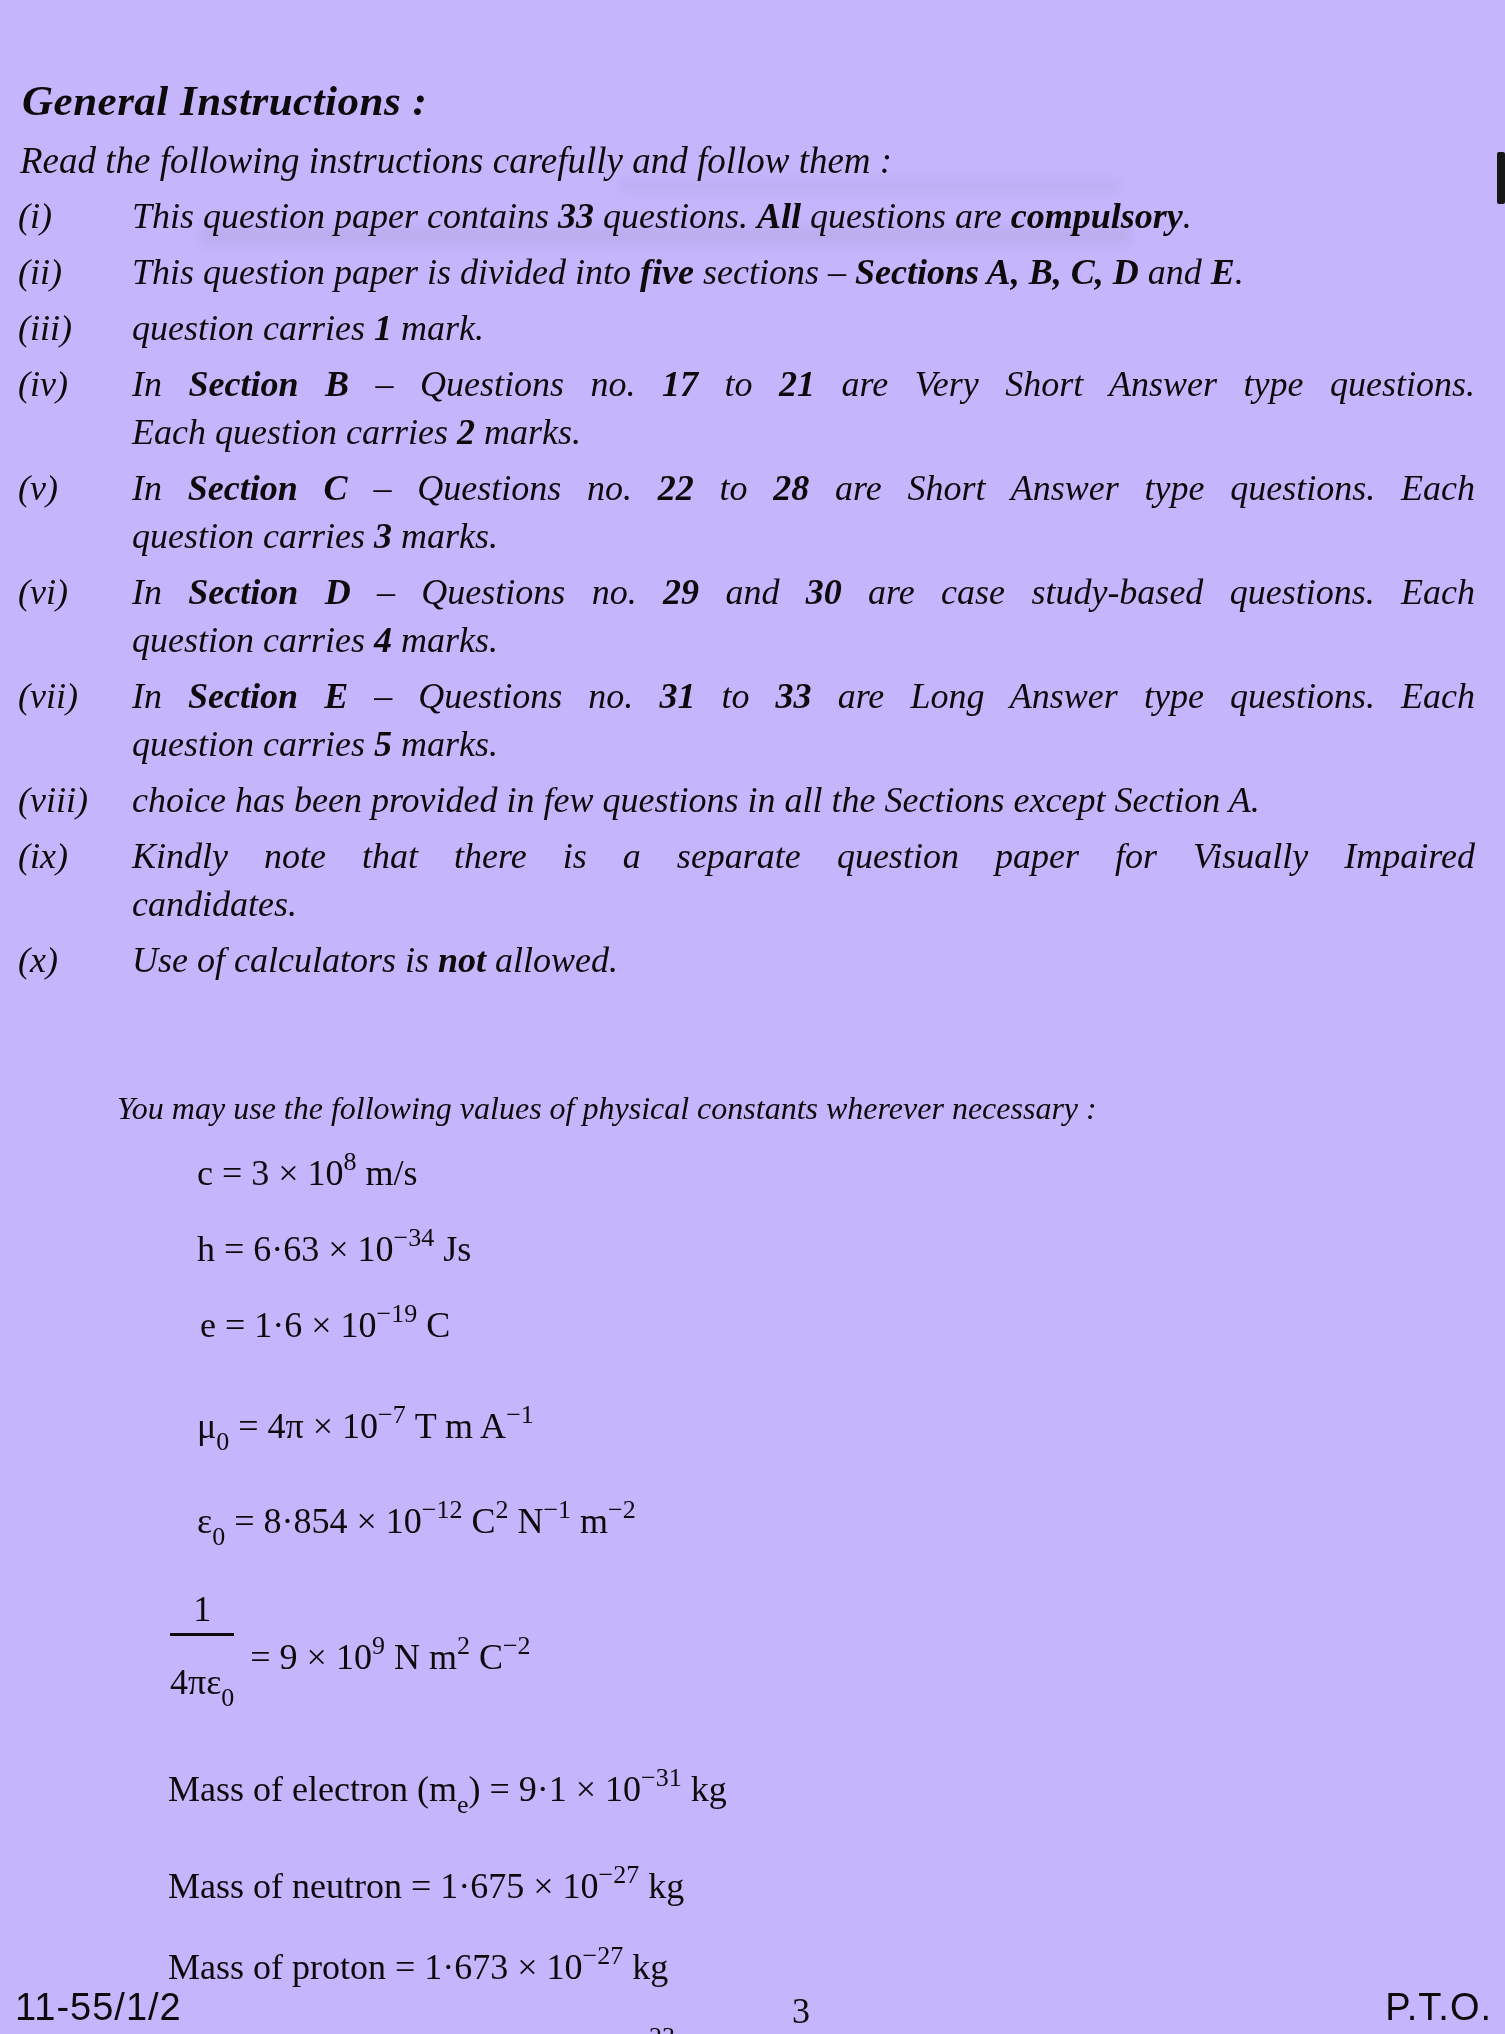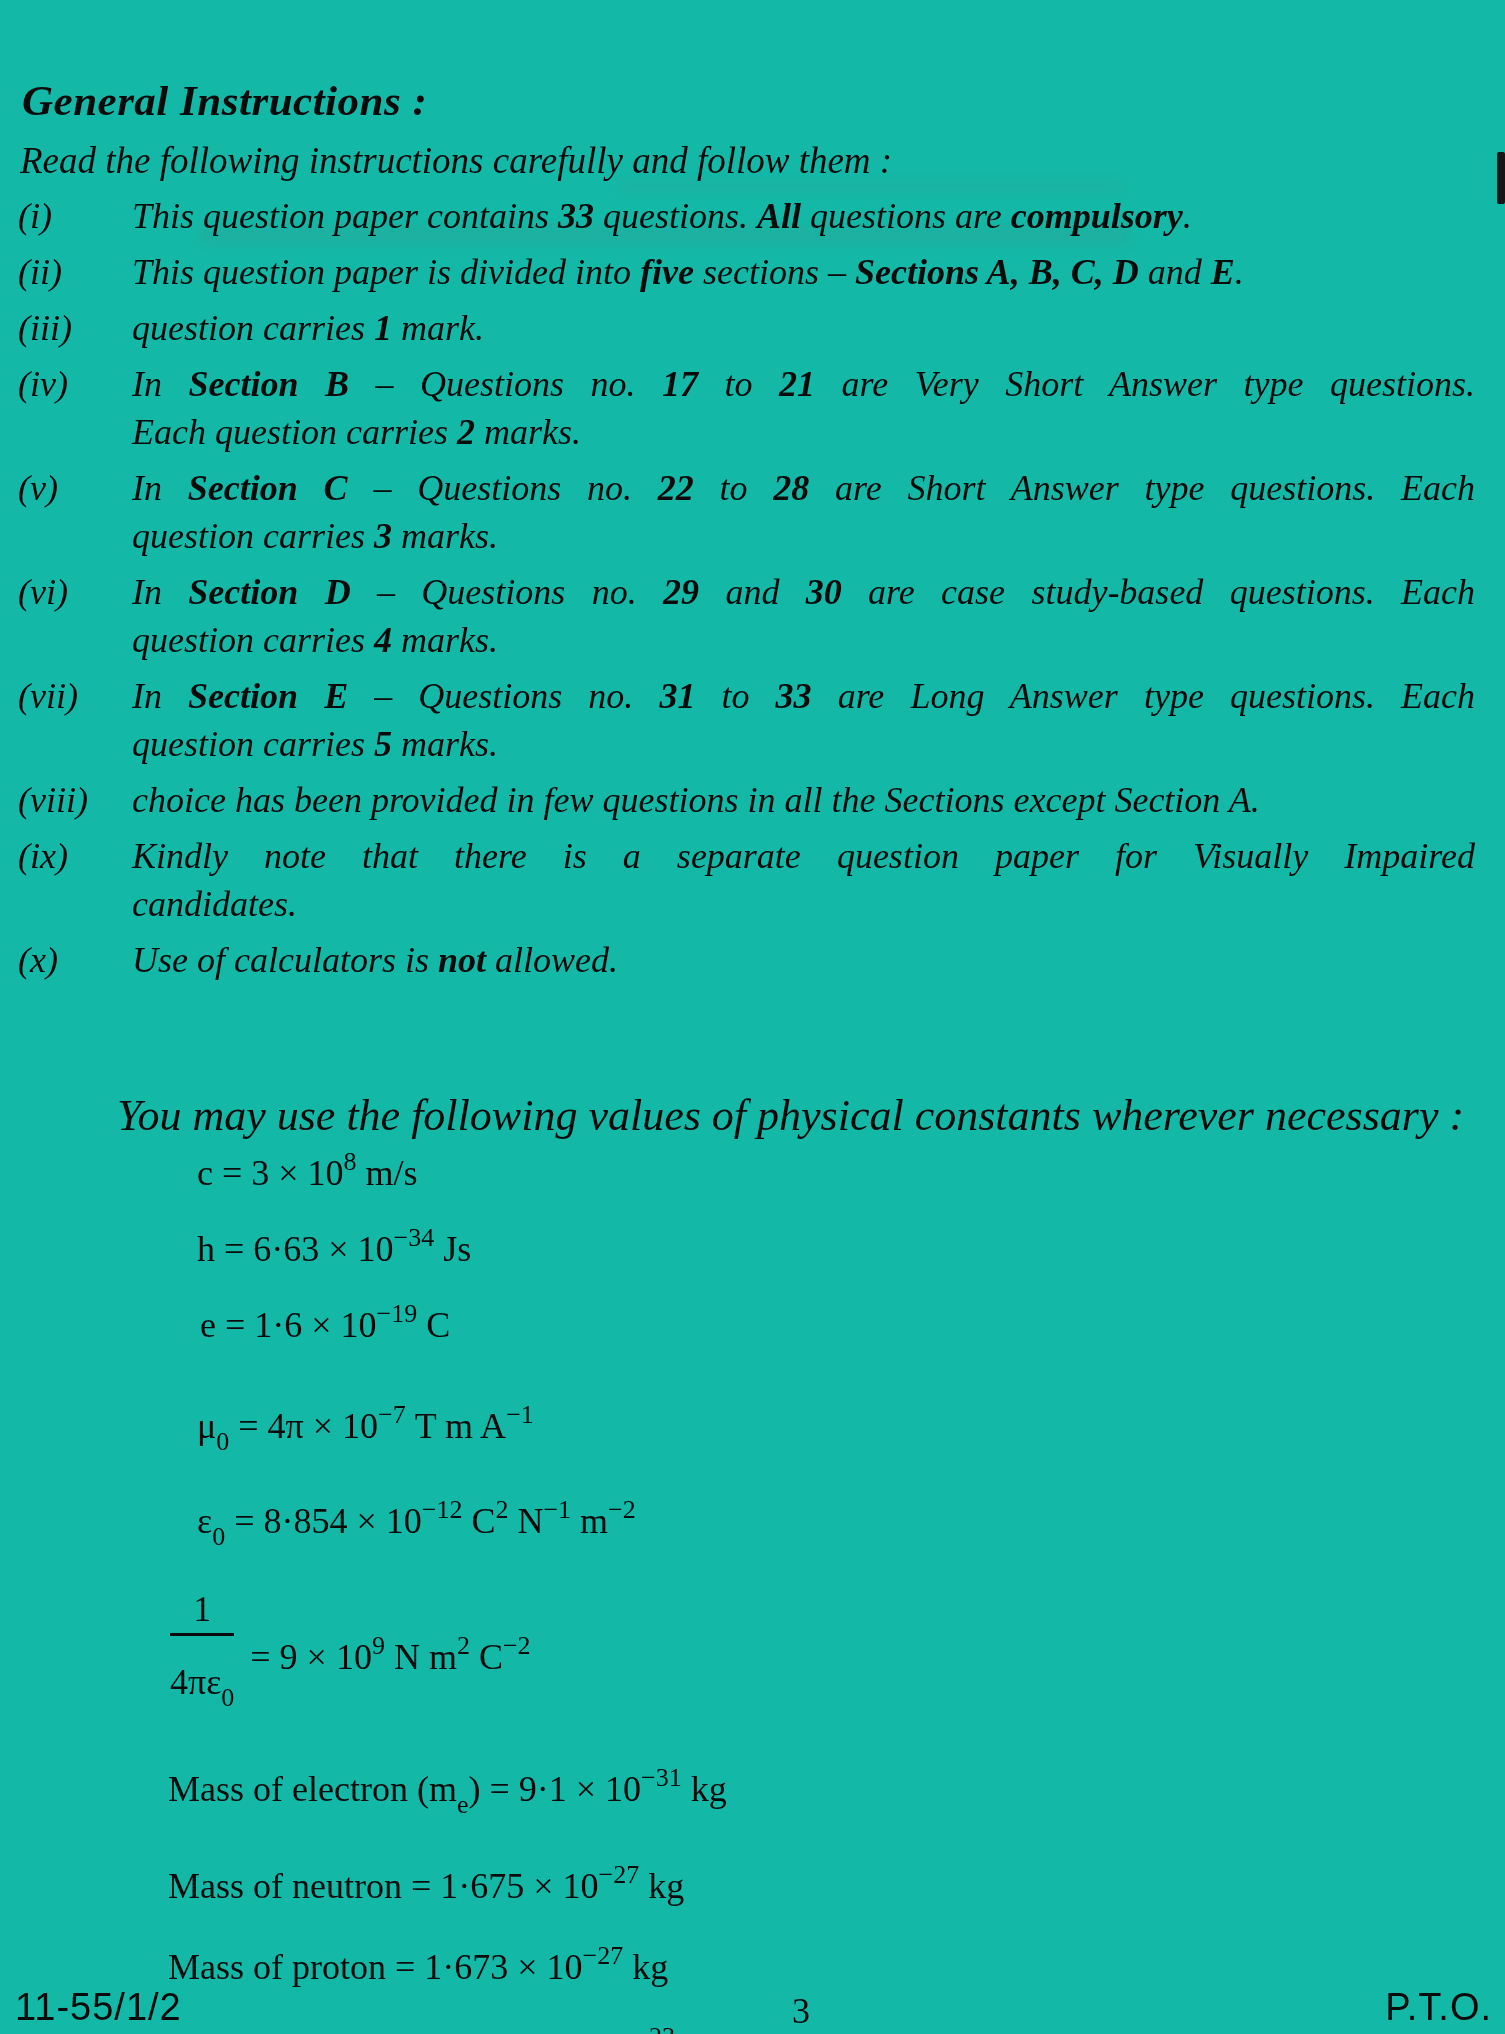--- a/index.html
+++ b/index.html
@@ -1,21 +1,21 @@
 <!DOCTYPE html>
 <html><head>
 <meta charset="utf-8">
 <style>
   html,body{margin:0;padding:0;}
   body{
     width:1505px;height:2034px;position:relative;
     background:#f6f6f4;
     font-family:"Liberation Serif",serif;color:#0b0b0b;
   }
-  .page{position:absolute;inset:0;background:#14b8a6;overflow:hidden;}
+  .page{position:absolute;inset:0;background:#c4b5fd;overflow:hidden;}
 
   .heading{
     position:absolute;left:22px;top:76px;
     font-style:italic;font-weight:bold;font-size:43px;letter-spacing:.5px;
     white-space:nowrap;
   }
   .intro{
     position:absolute;left:20px;top:139px;
     font-style:italic;font-size:37px;white-space:nowrap;font-family:Liberation Serif, serif;
   }
@@ -29,21 +29,21 @@
   .itext{flex:1;min-width:0;}
   .iline{line-height:48px;white-space:nowrap;}
   .jline{
     line-height:48px;white-space:normal;
     text-align:justify;text-align-last:justify;
   }
   .b{font-weight:bold;}
 
   .youmay{
     position:absolute;left:117px;top:1090px;
-    font-style:italic;font-size:44px;white-space:nowrap;
+    font-style:italic;font-size:32px;white-space:nowrap;
   }
 
   .constants{position:absolute;left:168px;top:1140px;font-size:36px;}
   .cline{line-height:44px;margin-bottom:21px;white-space:nowrap;}
   .cline.ind{margin-left:29px;}
   .constants > :nth-child(3){margin-bottom:46px;margin-left:32px;}
   .constants > :nth-child(4){margin-bottom:24px;}
   .constants > :nth-child(5){margin-bottom:30px;}
   .sup{font-size:26px;vertical-align:15px;letter-spacing:0;}
   .sub{font-size:26px;vertical-align:-12px;}

